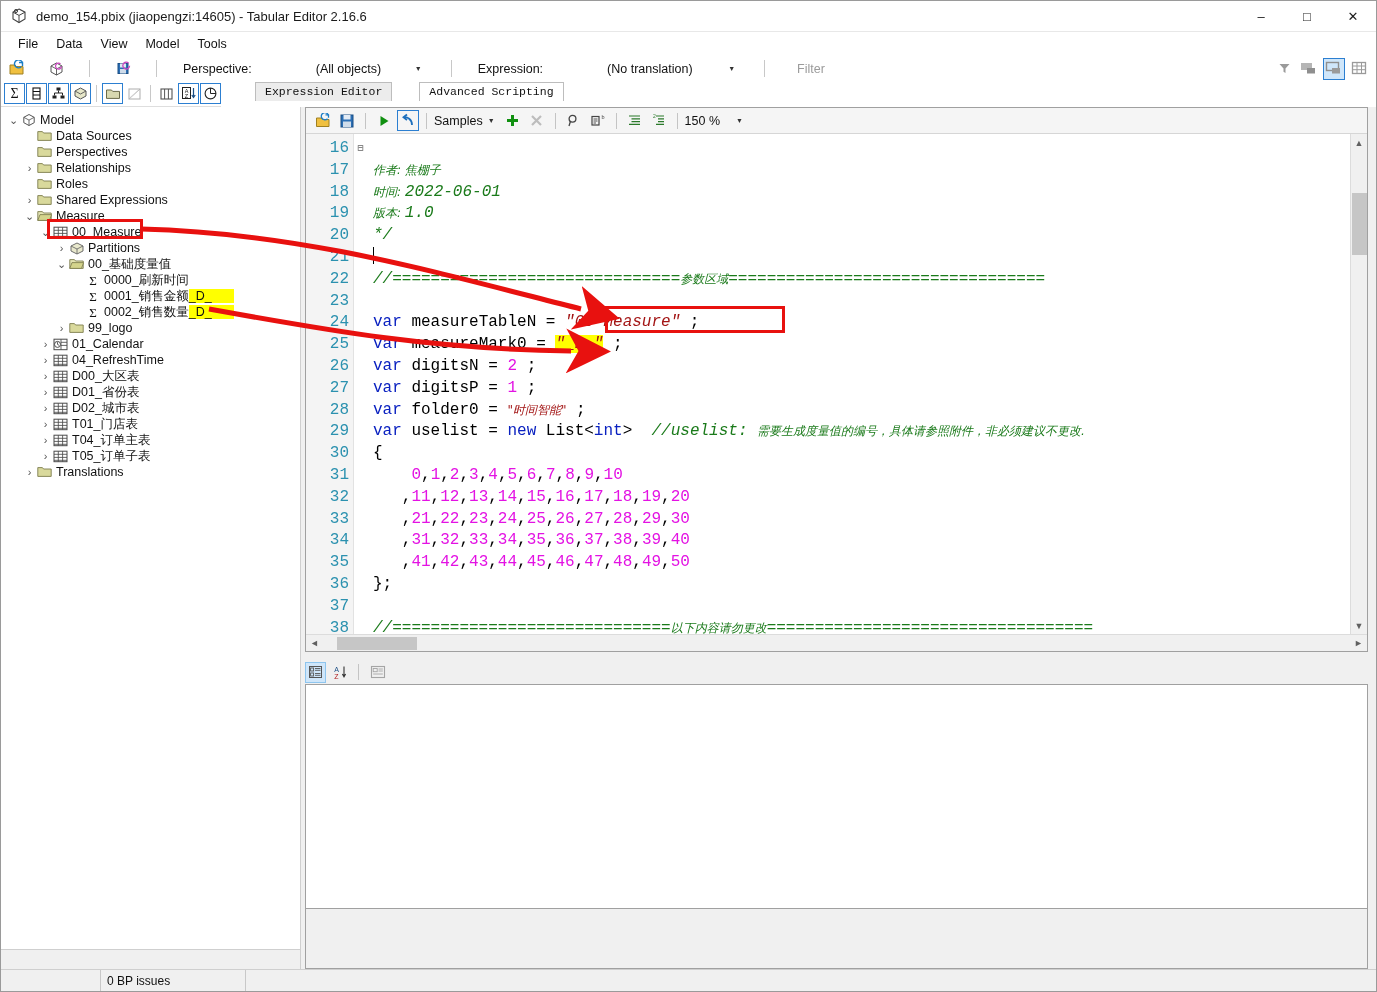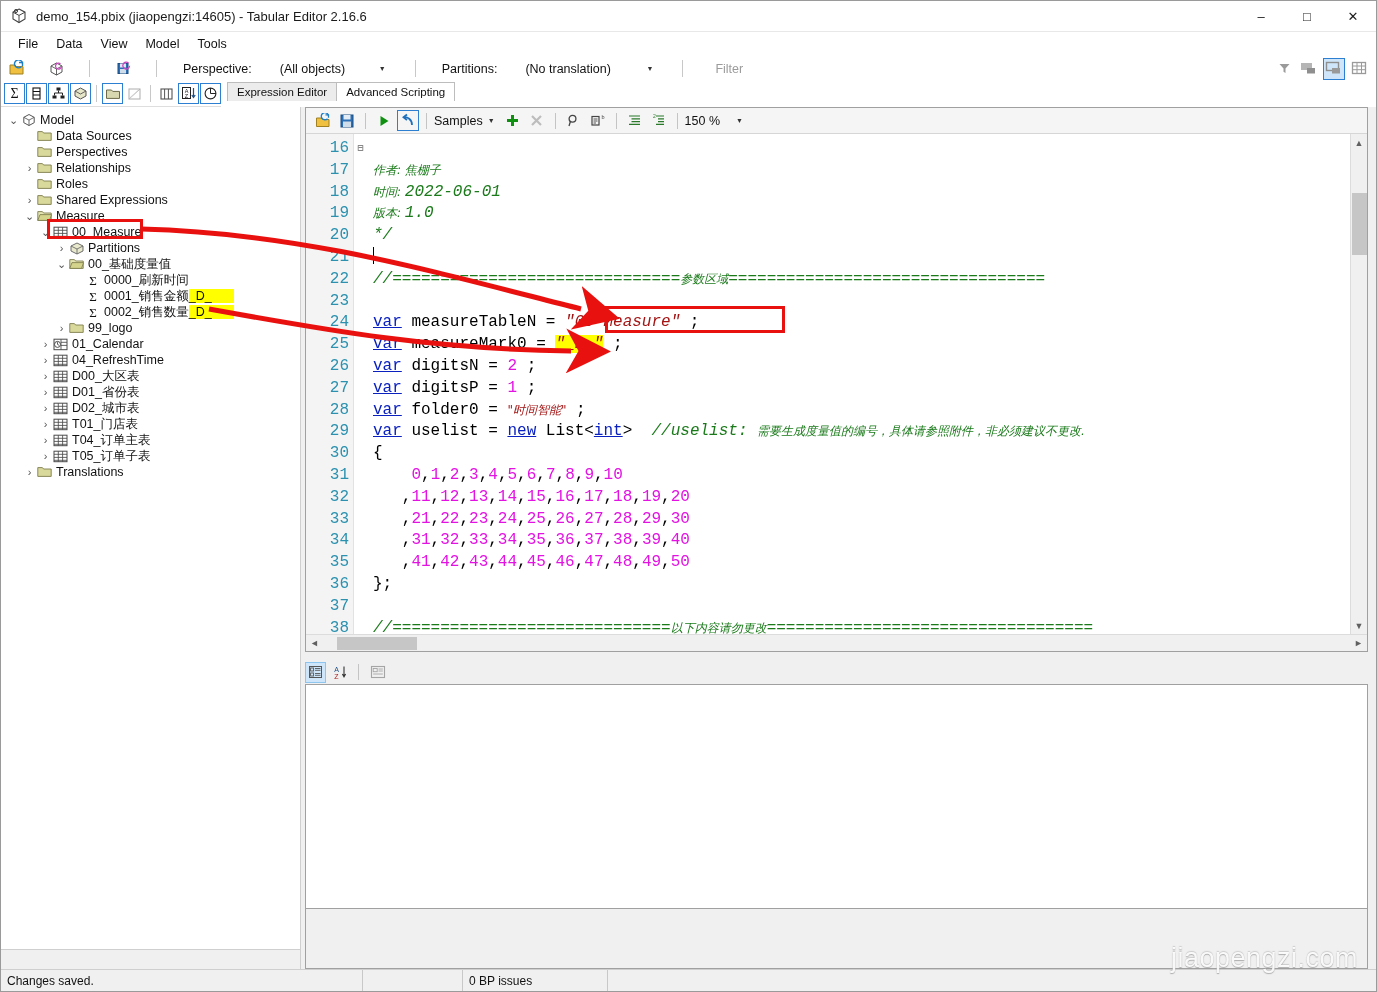--- a/index.html
+++ b/index.html
@@ -46,21 +46,21 @@
   .toolbar1 {
     height:25px; display:flex; align-items:center; background:#ffffff;
     flex:0 0 25px; padding-left:4px; gap:18px;text-align:center;
   }
   .tb-icon { width:22px; height:22px; display:flex; align-items:center; justify-content:center; }
   .tb-sep { width:1px; height:17px; background:#c8c8c8; margin:0 4px; }
   .tb-label { font-size:12.5px; color:#111; margin: 0 5px 0 4px; }
   .combo {
     height:20px; min-width:118px; background:#fff; border:1px solid #fff;
     display:flex; align-items:center; justify-content:space-between;
-    font-size:12.5px; color:#111; padding: 0 2px 0 4px;
+    font-size:12.5px; color:#111; padding: 0 2px 0 4px; margin-left: 36px;
   }
   .combo .arrow { font-size:7px; color:#333; padding-right:4px; }
   .filter-box { font-size:12.5px; color:#9b9b9b; margin-left:10px; }
   .toolbar1 .right { margin-left:auto; display:flex; align-items:center; gap:3px; padding-right:6px;}
   .icon-btn-sel { border:1px solid #2c7fd1; background:#cfe6fa; }
 
   
   .toolbar2 {
     height:26px; display:flex; align-items:center; background:#ffffff;
     flex:0 0 26px; padding-left:3px; gap:1px;
@@ -85,23 +85,23 @@
   .hl { background:#ffff00; }
   .left-bottom {
     height:20px; border-top:1px solid #cfcfcf; background:#f0f0f0;
   }
 
   .right-pane { flex:1; display:flex; flex-direction:column; min-width:0; background:#f0f0f0; }
 
   
   .tabstrip { height:20px; display:flex; align-items:flex-end; padding-left:6px; flex:0 0 20px; }
   .tab {
-    font-family:Liberation Sans, sans-serif; font-size:11.5px; color:#111;
+    font-family:Liberation Mono, monospace; font-size:11.5px; color:#111;
     padding:2px 9px 2px 9px; border:1px solid #bdbdbd; border-bottom:none;
-    background:#ececec; margin-right:-1px; line-height:14px;
+    background:#ececec; margin-right:-1px; line-height:14px;margin-left:28px;
   }
   .tab.active { background:#ffffff; border-color:#bdbdbd; }
 
   
   .editor-frame {
     margin: 0 8px 0 4px; background:#14b8a6; border:1px solid #a0a0a0;
     display:flex; flex-direction:column; flex: 0 0 545px; min-height:0;
   }
   .ed-toolbar {
     height:26px; display:flex; align-items:center; background:#f5f5f5;
@@ -123,21 +123,21 @@
   .fold {
     width:13px; background:#fff; flex:0 0 13px; padding-top:4px;
     font-family:"Liberation Mono", monospace; font-size:16px; line-height:21.8px;
     color:#666; text-align:center;
   }
   .code {
     flex:1; font-family:"Liberation Mono", monospace; font-size:16px; line-height:21.8px;
     padding-top:4px; padding-left:6px; white-space:pre; overflow:hidden; color:#000;
   }
   .c-cmt { color:#1a7a1a; font-style:italic; }
-  .c-kw  { color:#0a21c0;text-decoration:underline; }
+  .c-kw  { color:#0a21c0; }
   .c-str { color:#a31515; font-style:italic; }
   .c-num { color:#e312e3; }
   .c-cn  { font-family:"DejaVu Sans", sans-serif; font-size:12px; font-style:italic; }
   .caret { display:inline-block; width:1px; height:17px; background:#000; vertical-align:-3px;}
 
   .vscroll {
     width:17px; background:#f0f0f0; border-left:1px solid #dcdcdc;
     display:flex; flex-direction:column; align-items:center; flex:0 0 17px;
   }
   .vs-arrow { height:17px; width:17px; display:flex; align-items:center; justify-content:center;
@@ -235,21 +235,21 @@
         <path d="M13.6 3.2 a3.4 3.4 0 1 0 1 2.6" fill="none" stroke="#cb4ac0" stroke-width="1.3"></path>
       </svg>
     </div>
     <div class="tb-sep"></div>
     <span class="tb-label">Perspective:</span>
     <div class="combo">
       <span>(All objects)</span>
       <span class="arrow">▼</span>
     </div>
     <div class="tb-sep"></div>
-    <span class="tb-label">Partitions:</span>
+    <span class="tb-label">Expression:</span>
     <div class="combo" style="min-width:140px">
       <span>(No translation)</span>
       <span class="arrow">▼</span>
     </div>
     <div class="tb-sep"></div>
     <span class="filter-box">Filter</span>
 
     <div class="right">
       <div class="tb-icon">
         <svg width="15" height="15" viewBox="0 0 15 15">
@@ -751,27 +751,25 @@
           </div>
         </div>
         <div class="grid-box"></div>
         <div class="desc-box"></div>
       </div>
 
     </div>
   </div>
 
   <div class="statusbar">
-    <div class="sb-cell sb-1">Changes saved.</div>
     <div class="sb-cell sb-2"></div>
     <div class="sb-cell sb-3">0 BP issues</div>
     <div class="sb-cell sb-4"></div>
   </div>
 
-  <div class="watermark">jiaopengzi.com</div>
 
   <svg class="anno">
     <defs>
       <marker id="ah" markerWidth="9" markerHeight="9" refX="1" refY="4.5" orient="auto">
         <path d="M0,0 L9,4.5 L0,9 L2.5,4.5 Z" fill="#e8110f"></path>
       </marker>
     </defs>
 
     <path d="M140,228 C300,232 430,270 580,308" fill="none" stroke="#e8110f" stroke-width="5" marker-end="url(#ah)"></path>
 

